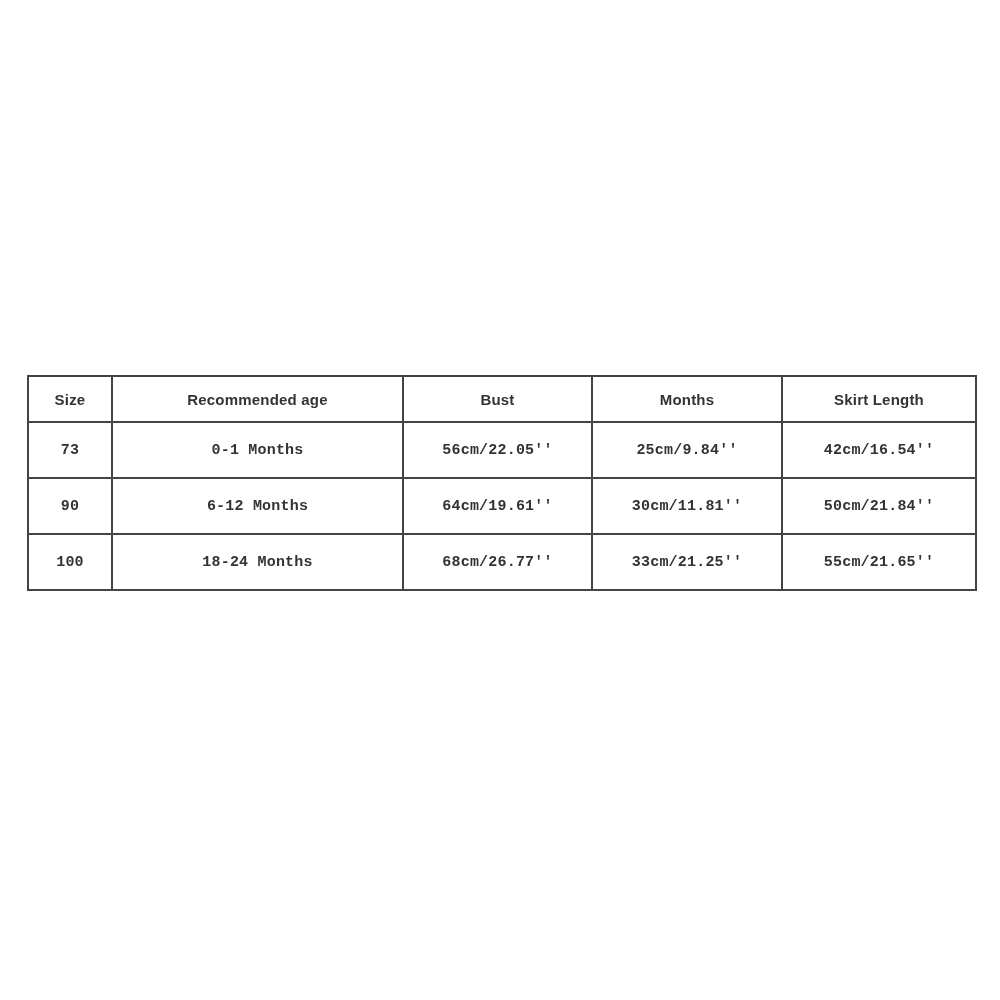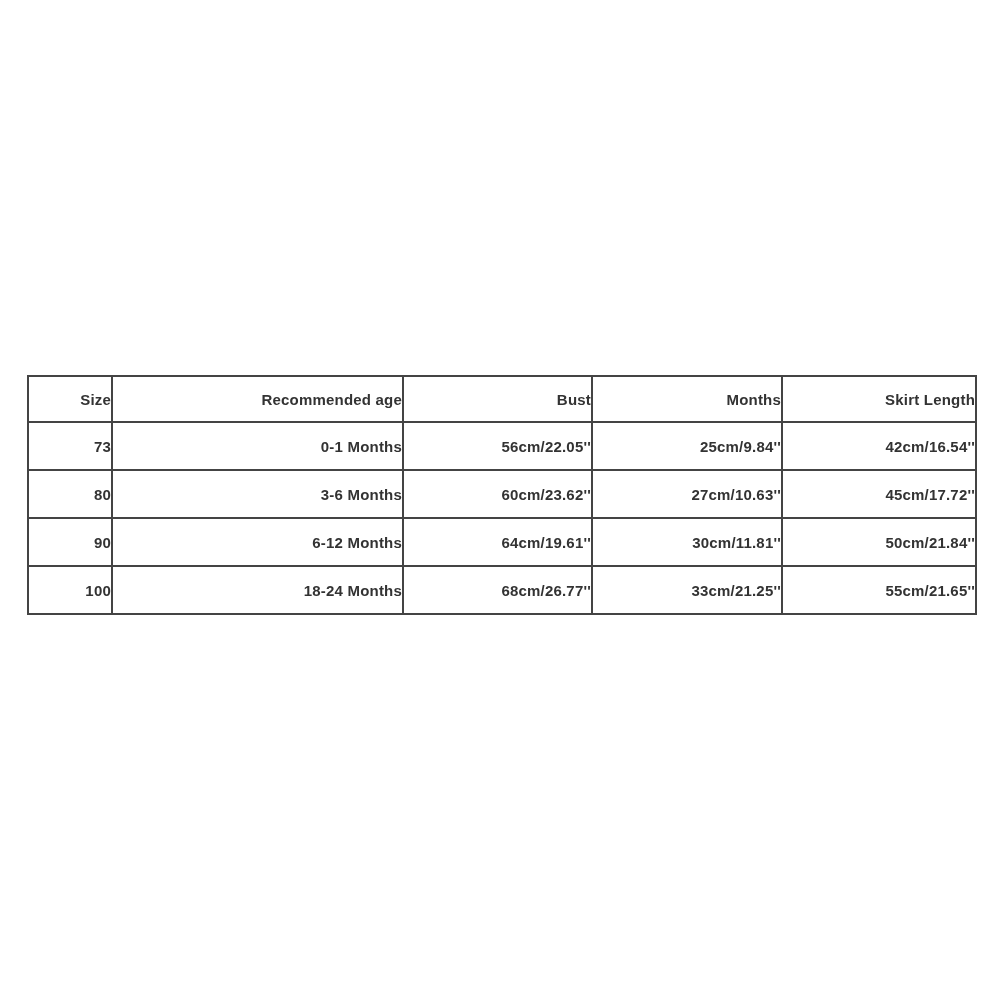--- a/index.html
+++ b/index.html
@@ -21,30 +21,30 @@
     left: 27px;
     top: 375px;
     width: 948px;
     border-collapse: collapse;
     table-layout: fixed;
     background: #ffffff;
   }
   table.size-chart th,
   table.size-chart td {
     border: 2px solid #444444;
-    text-align: right;
+    text-align: center;
     vertical-align: middle;
     font-size: 15px;
     font-weight: bold;
     color: #333333;
     letter-spacing: 0.2px;
     padding: 0;
   }
   table.size-chart th { height: 46px; }
-  table.size-chart td { height: 48px; }
+  table.size-chart td { height: 56px; font-family: Liberation Mono, monospace; }
   col.c-size   { width: 84px;  }
   col.c-age    { width: 291px; }
   col.c-bust   { width: 189px; }
   col.c-sleeve { width: 190px; }
   col.c-skirt  { width: 194px; }
 </style>
 </head>
 <body>
 
 <div class="canvas">
@@ -67,27 +67,20 @@
     </thead>
     <tbody>
       <tr>
         <td>73</td>
         <td>0-1 Months</td>
         <td>56cm/22.05''</td>
         <td>25cm/9.84''</td>
         <td>42cm/16.54''</td>
       </tr>
       <tr>
-        <td>80</td>
-        <td>3-6 Months</td>
-        <td>60cm/23.62''</td>
-        <td>27cm/10.63''</td>
-        <td>45cm/17.72''</td>
-      </tr>
-      <tr>
         <td>90</td>
         <td>6-12 Months</td>
         <td>64cm/19.61''</td>
         <td>30cm/11.81''</td>
         <td>50cm/21.84''</td>
       </tr>
       <tr>
         <td>100</td>
         <td>18-24 Months</td>
         <td>68cm/26.77''</td>

